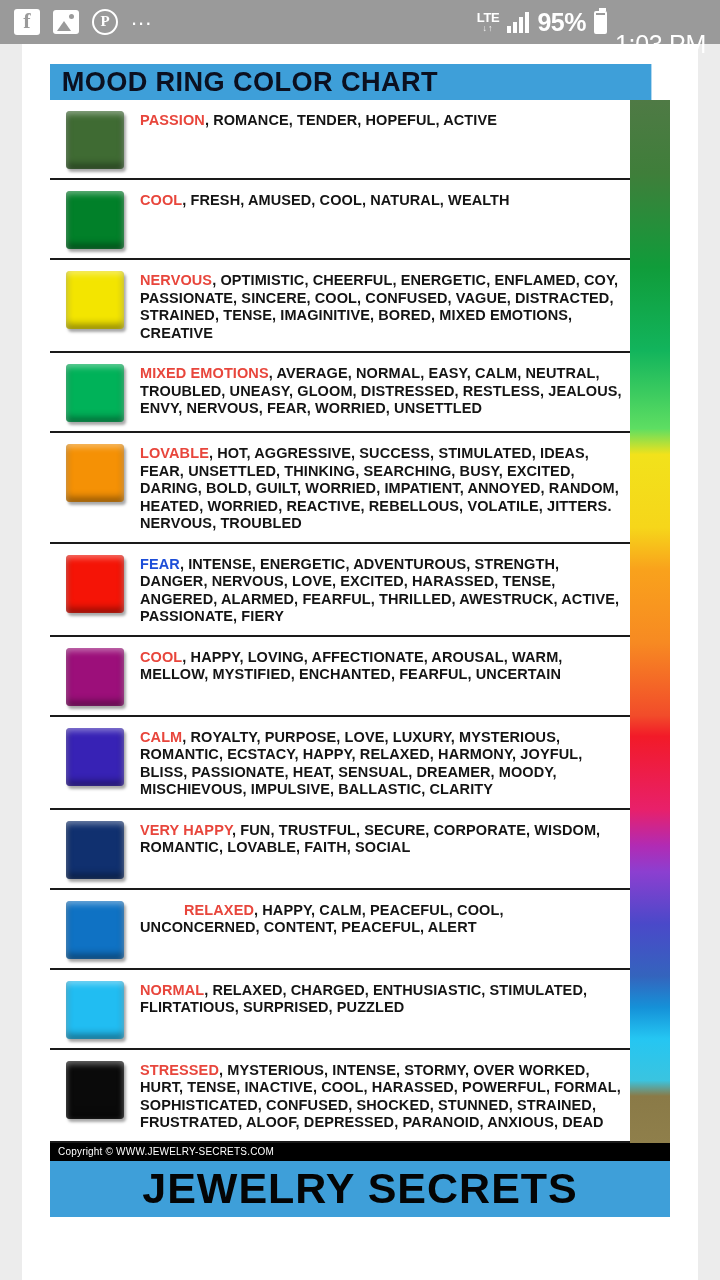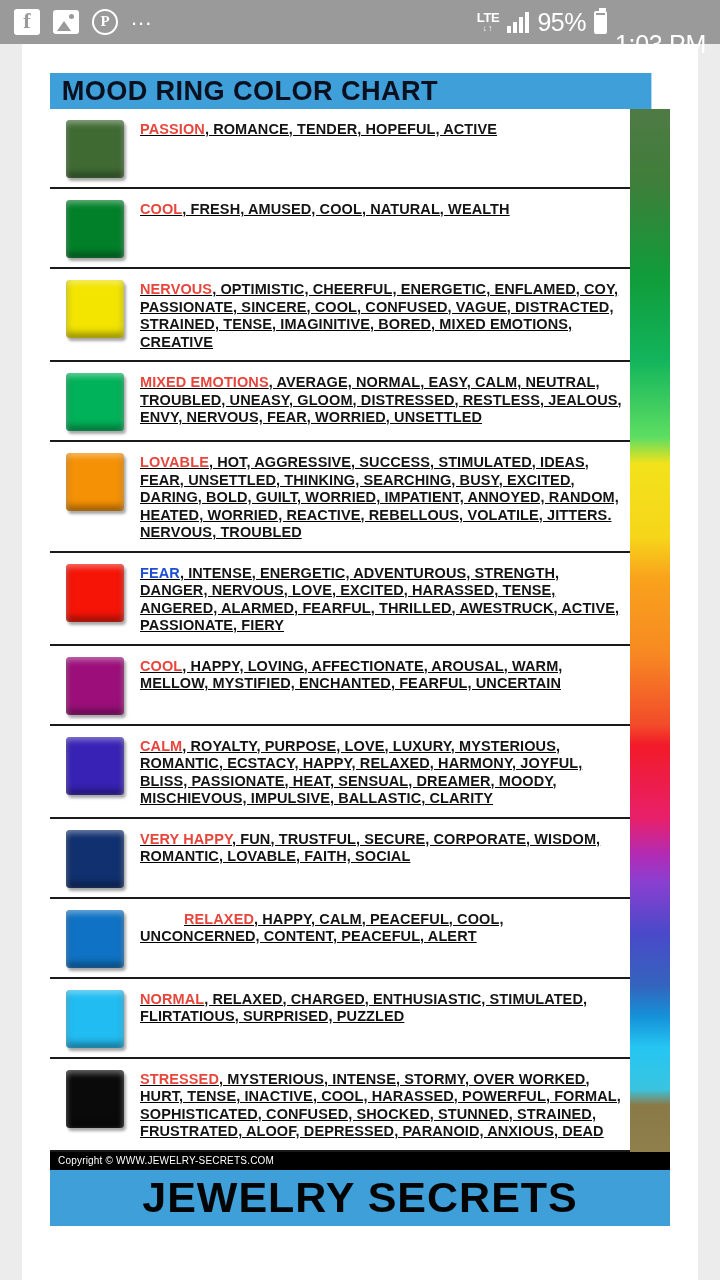--- a/index.html
+++ b/index.html
@@ -55,39 +55,39 @@
   .dots-ico{ font-size:22px; letter-spacing:1px; line-height:10px; padding-bottom:8px; }
   .lte-ico{ display:flex; flex-direction:column; align-items:center; line-height:1; }
   .lte-ico .lte-t{ font-size:13px; font-weight:bold; letter-spacing:-.3px; }
   .lte-ico .lte-a{ font-size:9px; letter-spacing:1px; opacity:.9; }
   .sig-ico{ display:flex; align-items:flex-end; gap:2px; height:22px; }
   .sig-ico i{ display:block; width:4px; background:#ffffff; }
   .sig-ico i:nth-child(1){ height:7px; }
   .sig-ico i:nth-child(2){ height:11px; }
   .sig-ico i:nth-child(3){ height:16px; }
   .sig-ico i:nth-child(4){ height:21px; }
-  .batt-pct{ font-size:25px; font-weight:normal; letter-spacing:-.5px; }
+  .batt-pct{ font-size:25px; font-weight:bold; letter-spacing:-.5px; }
   .batt-ico{
     width:13px;height:23px;border:2px solid #ffffff;border-radius:2px;
     position:relative; background:linear-gradient(to top,#ffffff 92%, transparent 92%);
   }
   .batt-ico:before{
     content:""; position:absolute; left:3px; top:-5px; width:7px; height:3px; background:#ffffff;
   }
   .clock{ font-size:25px; font-weight:normal; letter-spacing:-.3px;margin-top:44px; }
 
   
   #page-card{
     position:absolute; left:22px; top:44px; width:676px; height:1236px;
     background:#ffffff;
   }
 
   
   #chart{
-    position:absolute; left:50px; top:73px; width:620px; height:1167px;
+    position:absolute; left:50px; top:64px; width:620px; height:1167px;
     background:#ffffff;
   }
 
   #chart-title{
     width:620px; height:36px; background:#3e9fd9;
     display:flex; align-items:center;
     padding-left:12px;
     font-size:28px; font-weight:bold; color:#0b1020;
     letter-spacing:.4px;
     font-family:"Liberation Sans", sans-serif;
@@ -96,21 +96,20 @@
   }
 
   #rows-wrap{ position:relative; width:620px; }
 
   .row{
     position:relative;
     display:flex; align-items:flex-start;
     border-bottom:2px solid #1a1a1a;
     background:#ffffff;
     padding:9px 0 9px 0;
-    text-decoration:underline;
   }
   .row:last-of-type{ border-bottom:none; }
 
   .swatch-cell{ width:90px; flex:0 0 90px; display:flex; justify-content:center; padding-top:2px;}
   .swatch{
     width:58px;height:58px;border-radius:4px;
     box-shadow: inset 0 3px 6px rgba(255,255,255,.42),
                 inset 0 -5px 7px rgba(0,0,0,.38),
                 2px 3px 3px rgba(0,0,0,.35);
   }

